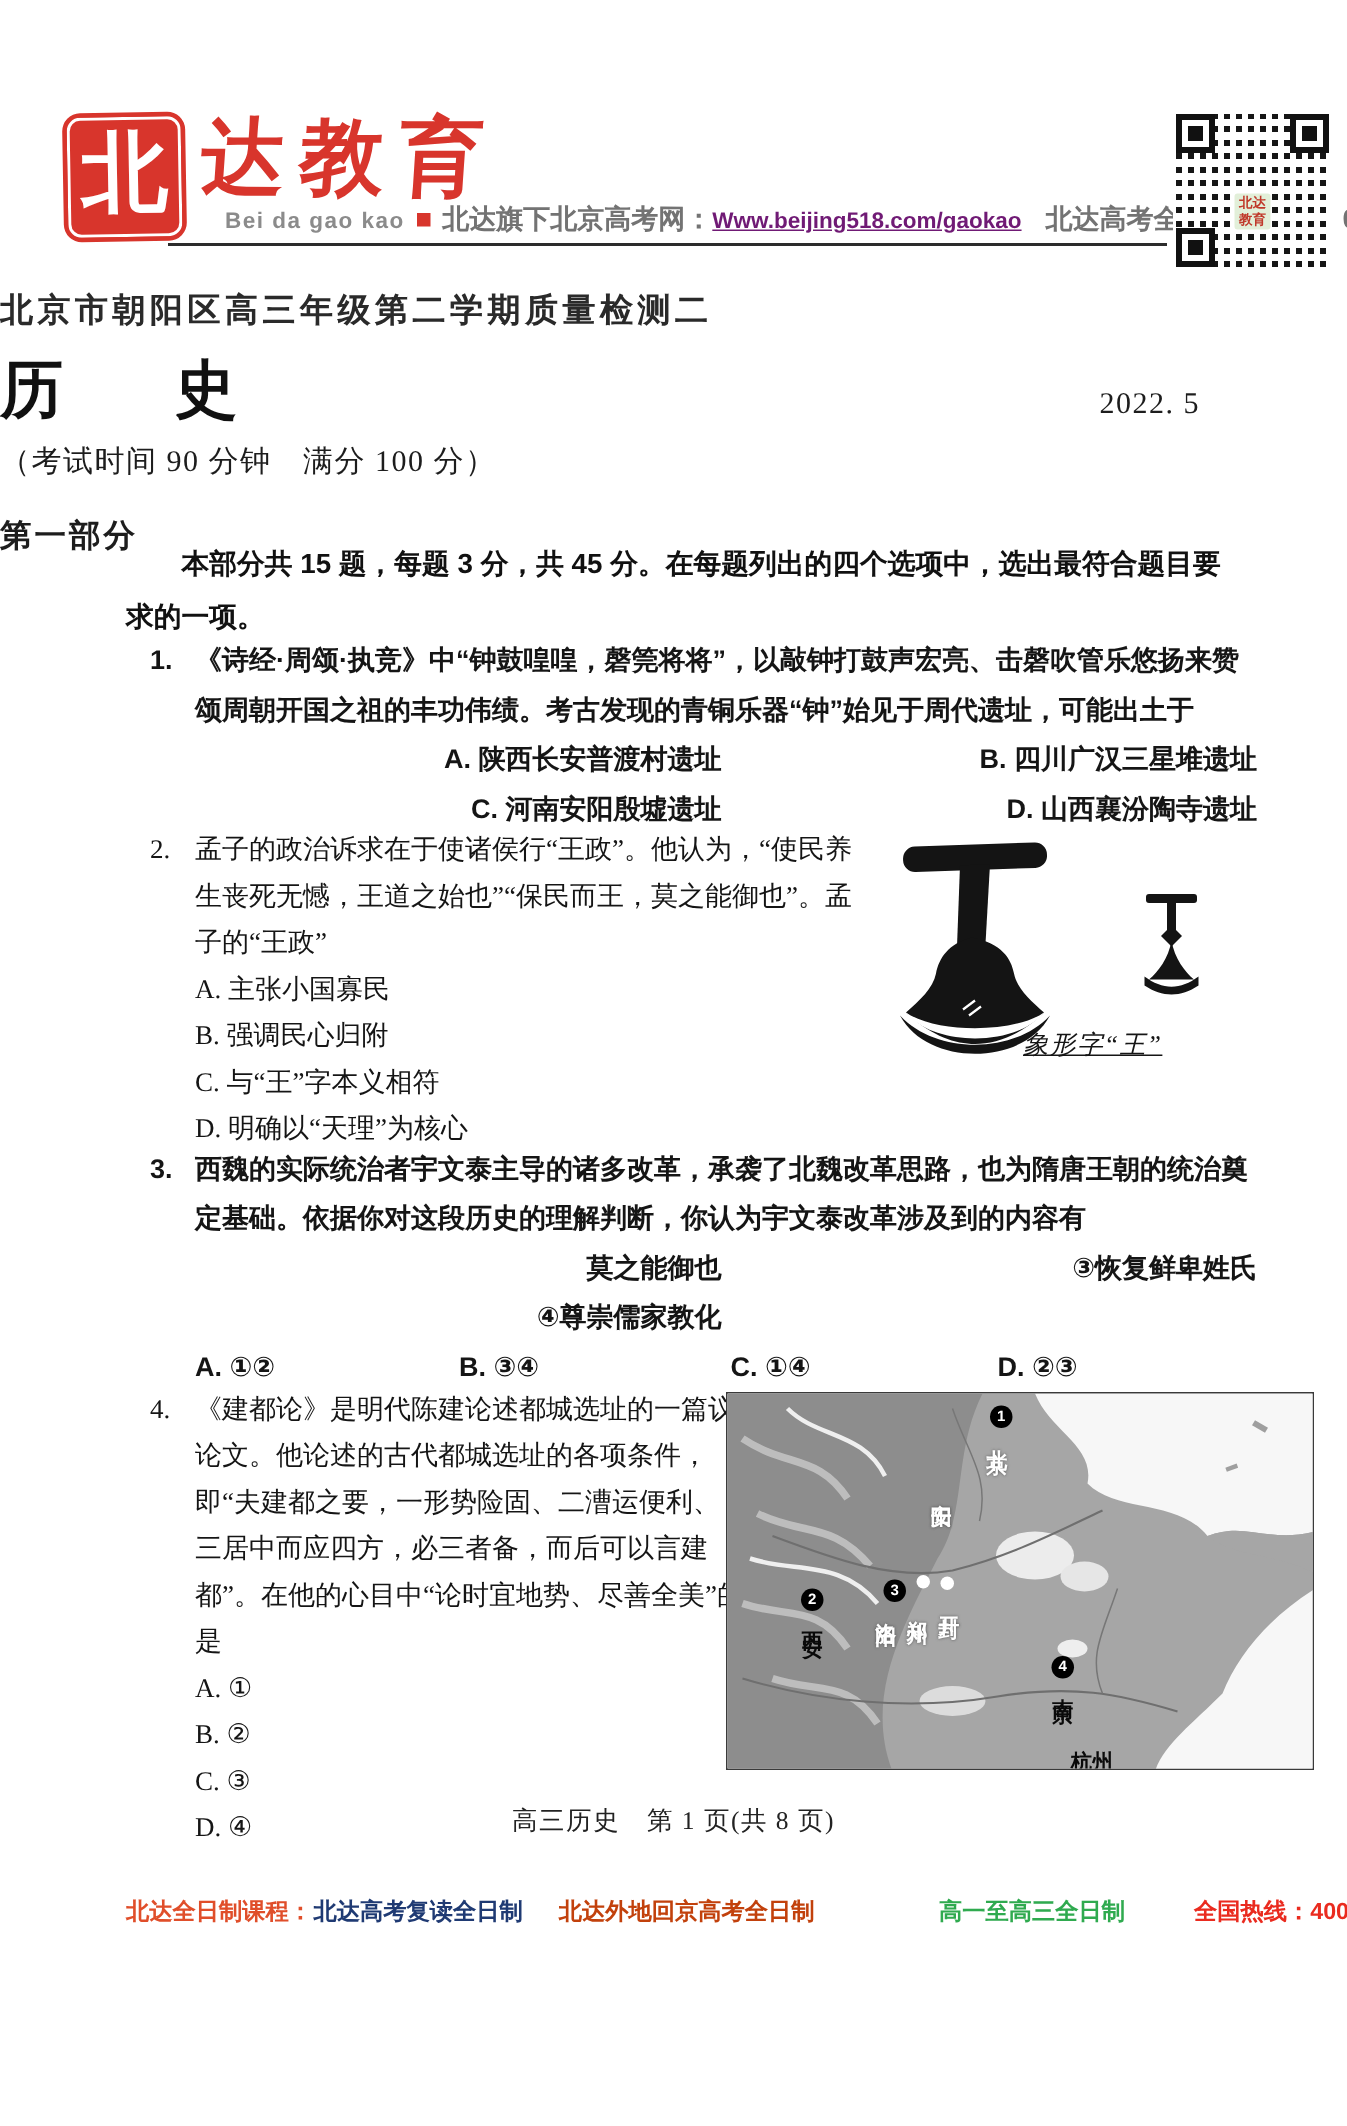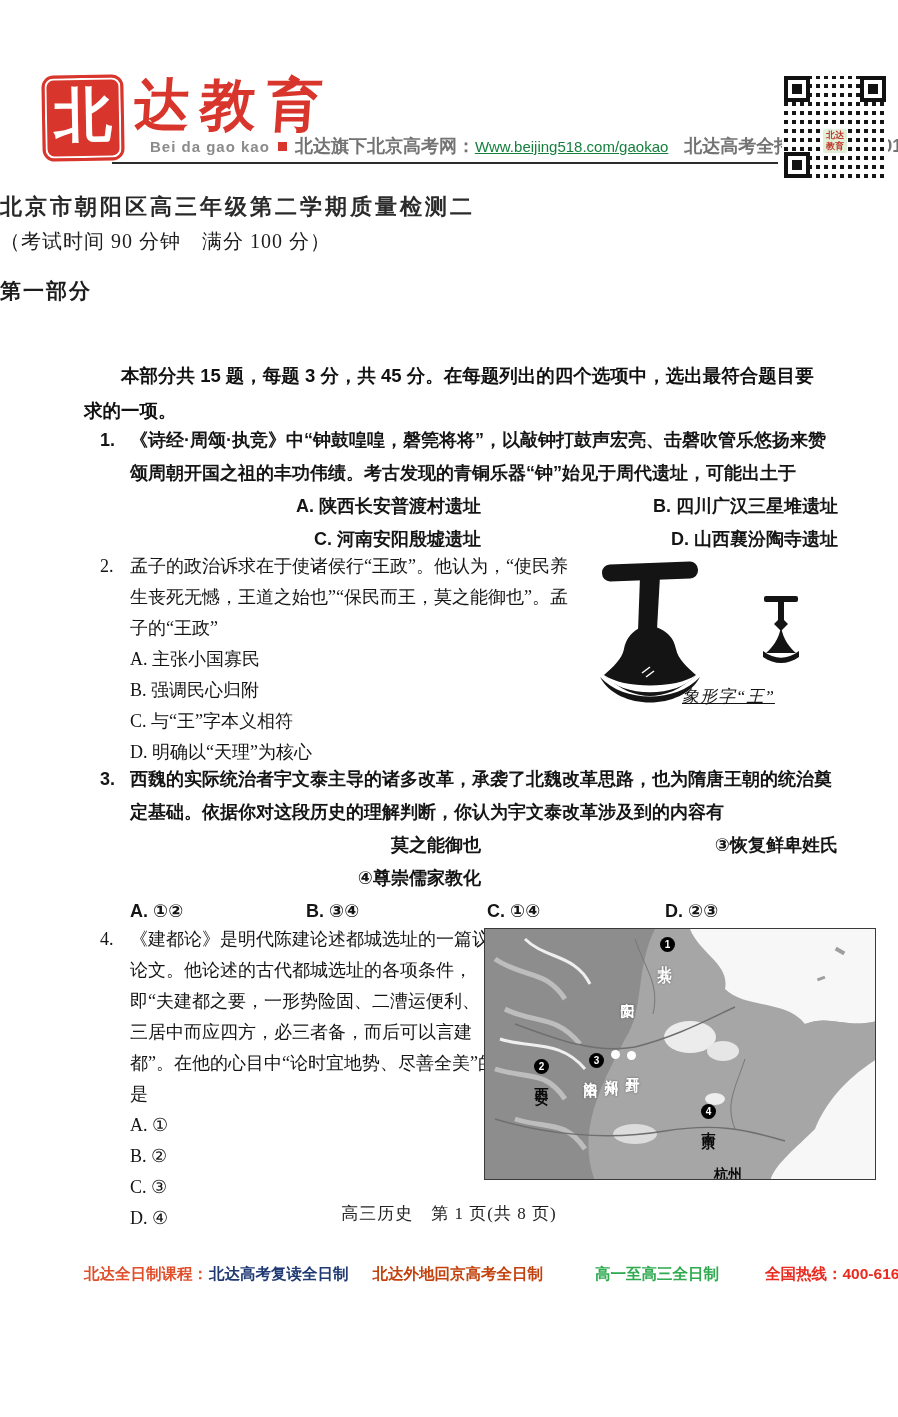--- a/index.html
+++ b/index.html
@@ -19,21 +19,21 @@
         border-radius:9px;box-shadow:0 0 0 2px #fff inset, 0 0 0 3px var(--brand-red);
         display:flex;align-items:center;justify-content:center;transform:rotate(-1deg);}
   .seal-char{color:#fff;font-size:58px;font-weight:bold;font-family:var(--serif);line-height:1;
         transform:translateY(-2px);}
   .brand{position:absolute;left:134px;top:-6px;color:var(--brand-red);font-size:56px;font-weight:800;
         font-family:var(--serif);letter-spacing:10px;transform:skewX(-4deg);}
   .pinyin-row{position:absolute;left:150px;top:60px;white-space:nowrap;font-family:var(--sans);}
   .pinyin{color:#8b8b8b;font-weight:bold;font-size:15px;letter-spacing:1px;}
   .red-sq{display:inline-block;width:9px;height:9px;background:var(--brand-red);margin:0 8px 1px 8px;}
   .tag-red{color:#737373;font-weight:bold;font-size:18px;text-align:right;}
-  .tag-link{color:#15803d;font-weight:normal;font-size:15px;text-decoration:underline;cursor:pointer;}
+  .tag-link{color:#701a75;font-weight:bold;font-size:15px;text-decoration:underline;cursor:pointer;}
   .header-rule{position:absolute;left:112px;top:88px;width:666px;height:2px;background:#2c2c2c;}
 
   
   .qr{position:absolute;left:782px;top:0;width:106px;height:106px;background:#fff;}
   .qr-noise{position:absolute;inset:2px;
     background-image:
       repeating-linear-gradient(90deg,#161616 0 4px,#fff 4px 8px),
       repeating-linear-gradient(0deg,#161616 0 4px,#fff 4px 9px);
     background-blend-mode:lighten;}
   .finder{position:absolute;width:26px;height:26px;border:4px solid #111;background:#fff;}
@@ -98,21 +98,21 @@
   .map-dot{position:absolute;width:9px;height:9px;border-radius:50%;background:#fff;}
 
   
   .page-footer{position:absolute;top:1202px;left:0;width:898px;text-align:center;
     font-size:17px;letter-spacing:1px;color:#222;}
   .bottom-bar{position:absolute;top:1264px;left:84px;width:760px;white-space:nowrap;
     font-family:var(--sans);font-weight:bold;font-size:15.5px;}
   .bb-label{color:#e04e2a;margin-top:37px;}
   .bb-item1{color:#1f3a73;margin-left:1px;}
   .bb-item2{color:#c2410c;margin-left:24px;}
-  .bb-item3{color:#2faa4f;margin-left:52px;}
+  .bb-item3{color:#2faa4f;margin-left:83px;}
   .bb-hot{color:#ea2b1f;margin-left:46px;}
 </style>
 </head>
 <body>
 
 <div class="page">
 
   <div class="header">
     <div class="seal">
       <span class="seal-char">北</span>
@@ -126,20 +126,24 @@
       <div class="qr-noise"></div>
       <div class="finder f-tl"></div>
       <div class="finder f-tr"></div>
       <div class="finder f-bl"></div>
       <div class="qr-center">北达教育</div>
     </div>
   </div>
 
   <div class="title-area">
     <div class="exam-title">北京市朝阳区高三年级第二学期质量检测二</div>
+    <div class="subject-row">
+      <span class="subject">历　史</span>
+      <span class="exam-date">2022. 5</span>
+    </div>
     <div class="exam-meta">（考试时间 90 分钟　满分 100 分）</div>
     <div class="part-heading">第一部分</div>
   </div>
 
   <div class="instructions">本部分共 15 题，每题 3 分，共 45 分。在每题列出的四个选项中，选出最符合题目要求的一项。</div>
 
   <div class="q q1 heiti">
     <span class="qnum">1.</span>
     <div>《诗经·周颂·执竞》中“钟鼓喤喤，磬筦将将”，以敲钟打鼓声宏亮、击磬吹管乐悠扬来赞颂周朝开国之祖的丰功伟绩。考古发现的青铜乐器“钟”始见于周代遗址，可能出土于</div>
     <div class="opt-grid2">

